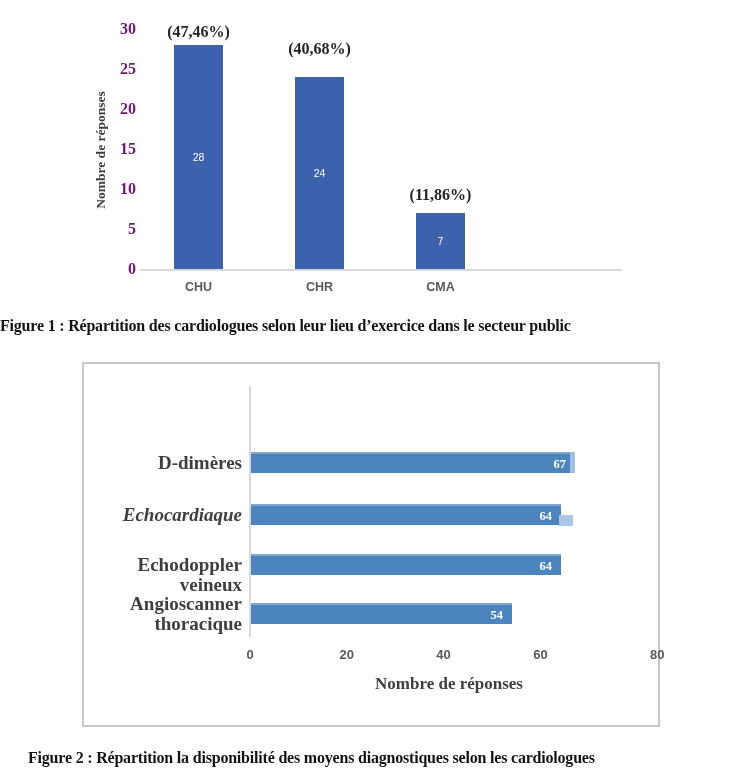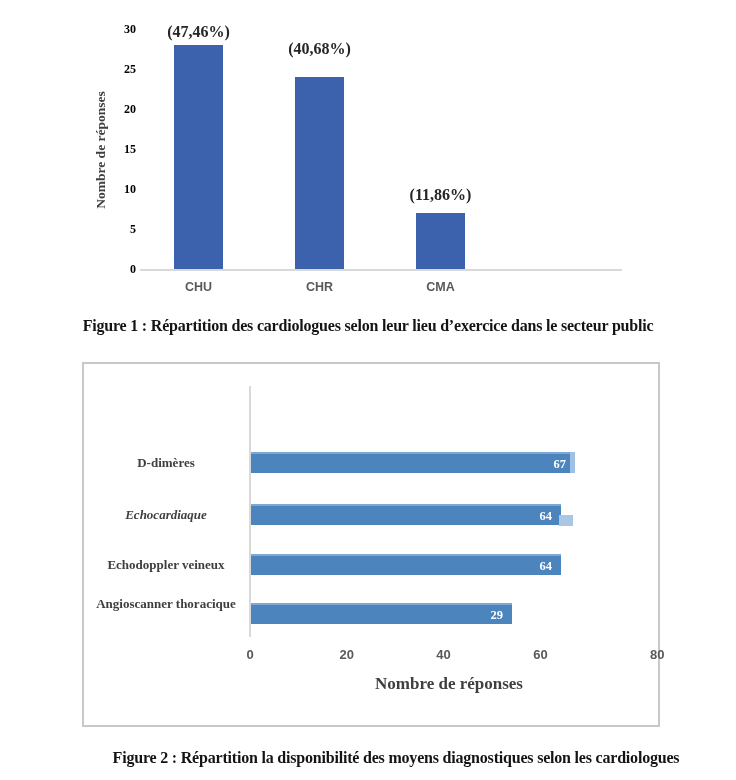--- a/index.html
+++ b/index.html
@@ -1,43 +1,43 @@
 <!DOCTYPE html>
 <html><head>
 <meta charset="utf-8">
 <style>
   html,body{margin:0;padding:0;background:#ffffff;}
   body{width:736px;height:780px;position:relative;overflow:hidden;
        font-family:"Liberation Serif", serif;}
   .abs{position:absolute;}
   
   #chart1{left:0;top:0;width:736px;height:300px;}
-  .c1-ytick{width:40px;text-align:right;font-size:12px;font-weight:bold;
-            color:#000000;line-height:16px;}
+  .c1-ytick{width:40px;text-align:right;font-size:16px;font-weight:bold;
+            color:#701a75;line-height:16px;}
   #c1-ytitle{font-size:13.5px;font-weight:bold;color:#3f3f3f;white-space:nowrap;
              transform:translate(-50%,-50%) rotate(-90deg);}
   #c1-baseline{background:#d9d9d9;height:2px;}
   .c1-bar{background:#3d62ad;}
   .c1-val{color:#ffffff;font-size:10.5px;font-family:"Liberation Sans",sans-serif;
-          text-align:center;line-height:14px;padding-left:30px;}
+          text-align:center;line-height:14px;}
   .c1-pct{font-size:16px;font-weight:bold;color:#262626;text-align:center;
           white-space:nowrap;transform:translateX(-50%);}
   .c1-cat{font-size:12.5px;font-weight:bold;color:#595959;text-align:center;
           font-family:"Liberation Sans",sans-serif;transform:translateX(-50%);}
   
-  .caption{left:0;width:736px;text-align:center;font-size:16px;font-weight:bold;
+  .caption{left:0;width:736px;font-size:16px;font-weight:bold;
            color:#141414;letter-spacing:-0.2px;white-space:nowrap;}
   
   #panel2{left:82px;top:362px;width:574px;height:361px;background:#ffffff;
           border:2px solid #c8c8c8;}
   #c2-yaxis{background:#d9d9d9;width:2px;}
   .c2-bar{background:#4c84bd;border-top:2px solid #7ea7d2;box-sizing:border-box;}
   .c2-val{position:absolute;right:9px;top:1px;color:#ffffff;font-size:12.5px;
           font-weight:bold;line-height:18px;}
-  .c2-cat{font-size:13px;font-weight:bold;color:#3f3f3f;text-align:center;
+  .c2-cat{font-size:19px;font-weight:bold;color:#3f3f3f;text-align:right;
           line-height:20px;}
   .c2-xtick{font-size:13px;font-weight:bold;color:#595959;
             font-family:"Liberation Sans",sans-serif;transform:translateX(-50%);}
   #c2-xtitle{font-size:17px;font-weight:bold;color:#3f3f3f;text-align:center;}
   .artifact-tip{background:#9fc0e2;}
   .artifact-tail{background:#a9c7e4;}
 </style>
 </head>
 <body>
 
@@ -83,21 +83,21 @@
       <div class="c2-bar abs" style="left: 167px; top: 88px; width: 324px; height: 21px; position: absolute;">
         <div class="c2-val">67</div>
       </div>
       <div class="c2-bar abs" style="left: 167px; top: 140px; width: 310px; height: 21px; position: absolute;">
         <div class="c2-val">64</div>
       </div>
       <div class="c2-bar abs" style="left: 167px; top: 190px; width: 310px; height: 21px; position: absolute;">
         <div class="c2-val">64</div>
       </div>
       <div class="c2-bar abs" style="left: 167px; top: 239px; width: 261px; height: 21px; position: absolute;">
-        <div class="c2-val">29</div>
+        <div class="c2-val">54</div>
       </div>
       <div class="artifact-tip abs" style="left: 486px; top: 88px; width: 5px; height: 21px; position: absolute;"></div>
       <div class="artifact-tail abs" style="left: 475px; top: 151px; width: 14px; height: 11px; position: absolute;"></div>
     </div>
   <div id="c2-xticks">
       <div class="c2-xtick abs" style="left: 166px; top: 283px; position: absolute;">0</div>
       <div class="c2-xtick abs" style="left: 262.8px; top: 283px; position: absolute;">20</div>
       <div class="c2-xtick abs" style="left: 359.6px; top: 283px; position: absolute;">40</div>
       <div class="c2-xtick abs" style="left: 456.4px; top: 283px; position: absolute; text-align: right;">60</div>
       <div class="c2-xtick abs" style="left: 553.2px; top: 283px; position: absolute; margin-left: 20px;">80</div>

